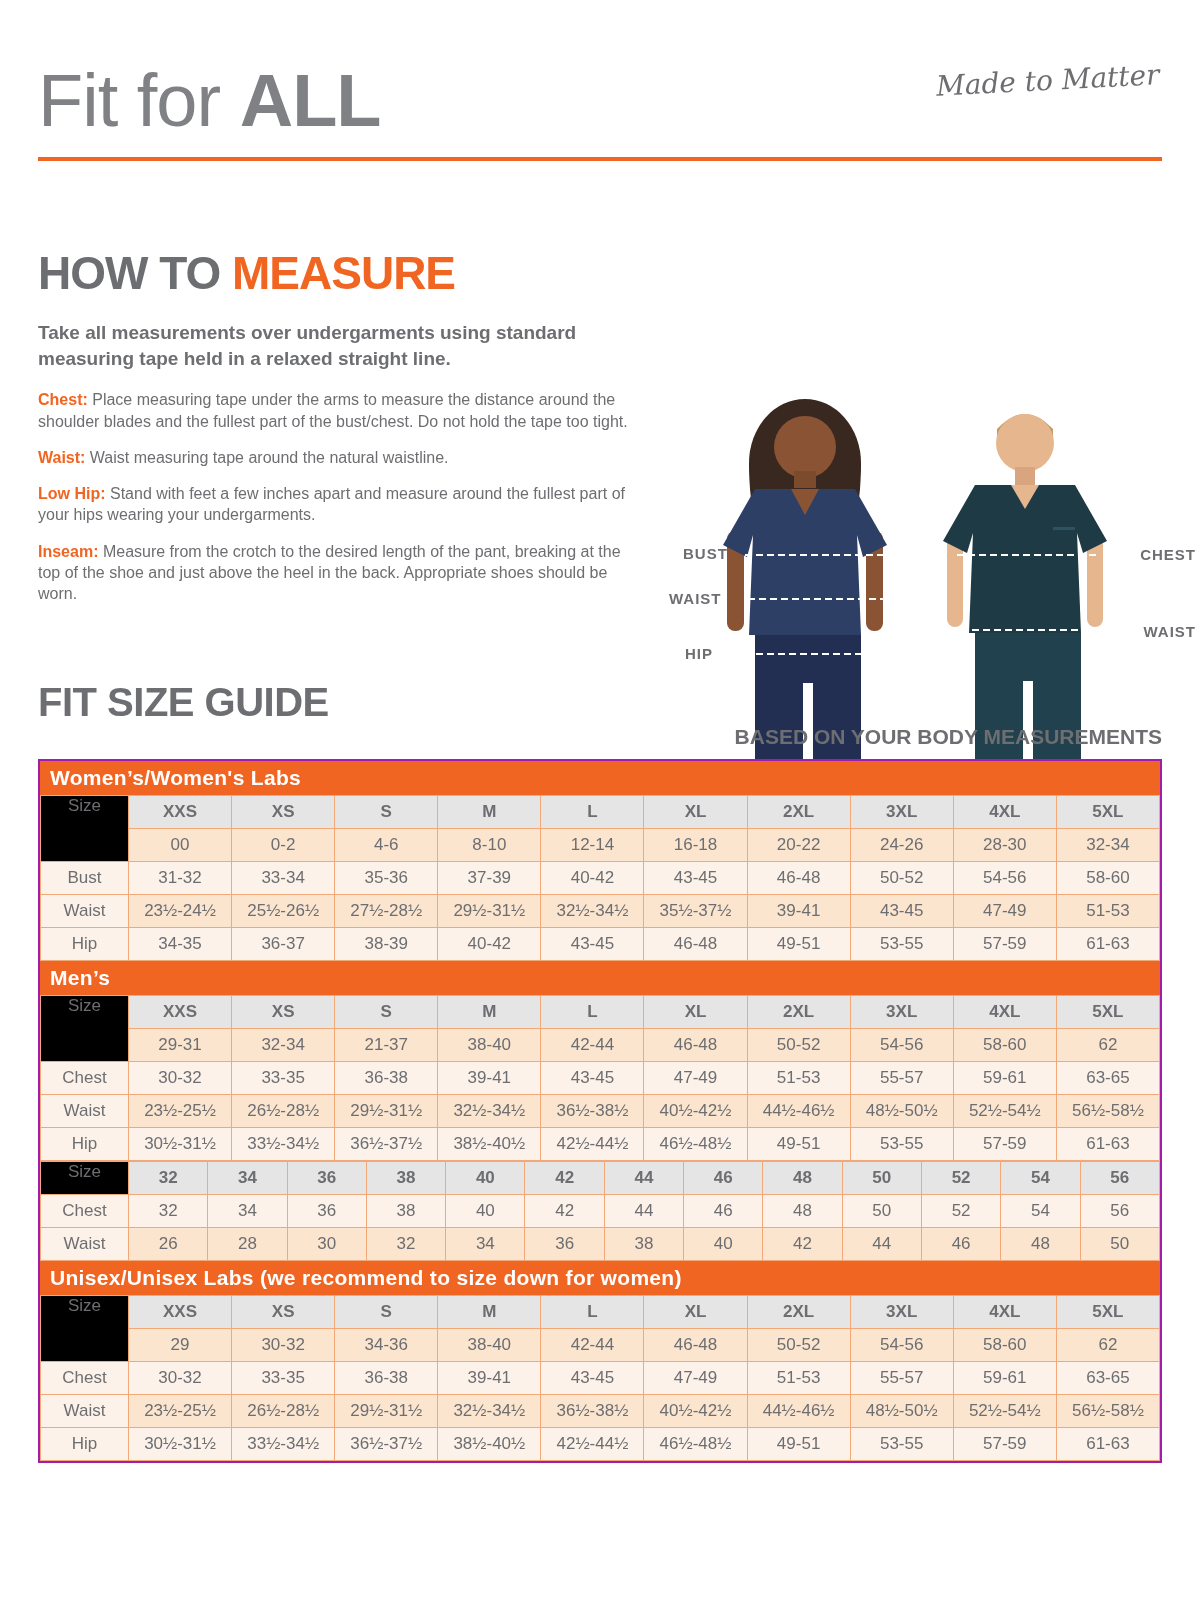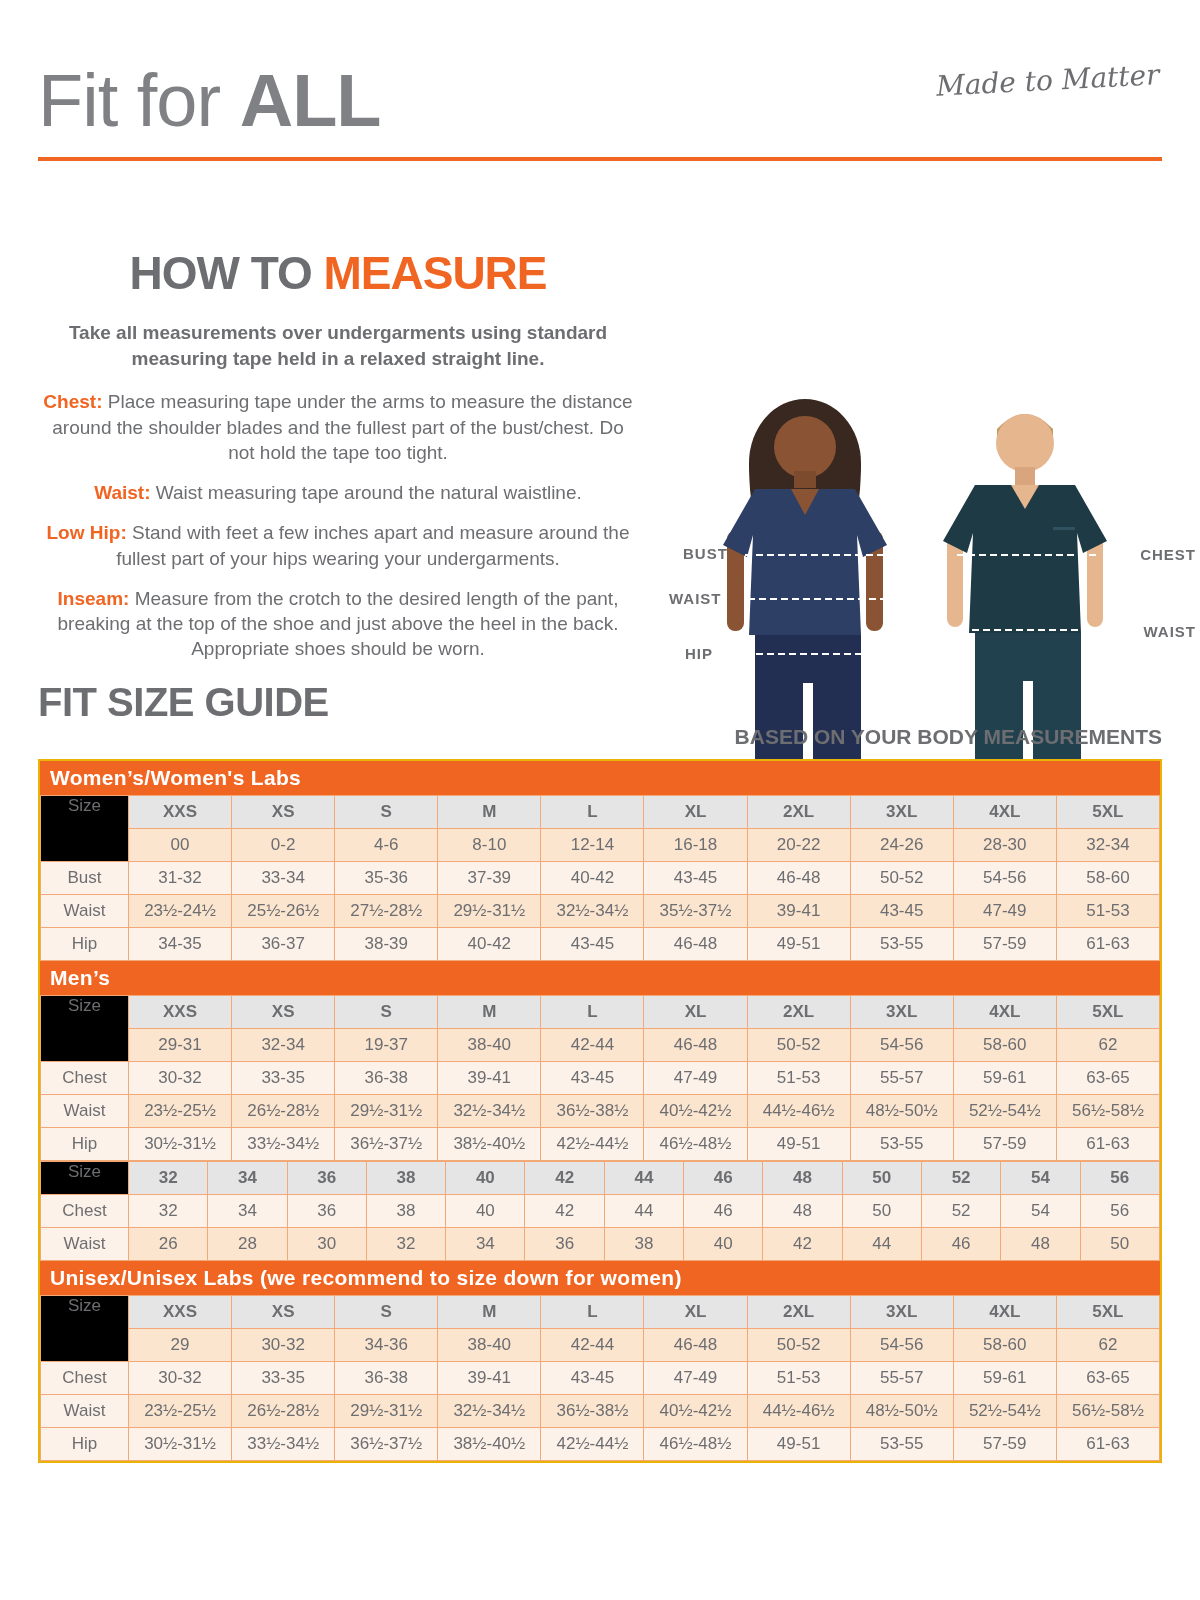--- a/index.html
+++ b/index.html
@@ -10,43 +10,43 @@
   .main-title { position:absolute; left:38px; top:58px; font-size:74px; color:#808184; letter-spacing:-1px; }
   .main-title .t-reg { font-weight:400; }
   .main-title .t-bold { font-weight:800; }
   .brand { position:absolute; right:40px; top:62px; text-align:right; }
   .brand-name { color:#f16522; font-weight:800; font-size:46px; letter-spacing:2px; line-height:1; }
   .brand-reg { font-size:13px; vertical-align:super; letter-spacing:0; }
   .brand-tagline { color:#6d6e71; font-family:"DejaVu Serif", serif; font-style:italic; font-size:28px; margin-top:2px; transform:rotate(-3deg); }
   .rule { position:absolute; left:38px; right:38px; top:157px; height:4px; background:#f16522; }
 
   
-  .measure { position:absolute; left:38px; top:246px; width:600px;text-align:center; }
+  .measure { position:absolute; left:38px; top:246px; width:600px; }
   .measure h2 { font-size:46px; font-weight:700; color:#6d6e71; letter-spacing:-1px; margin-bottom:20px; }
   .measure h2 .orange { color:#f16522; }
   .intro { font-size:19px; font-weight:700; color:#6d6e71; line-height:1.35; margin-bottom:18px; }
-  .m-item { font-size:19px; color:#6d6e71; line-height:1.33; margin-bottom:15px; }
+  .m-item { font-size:16px; color:#6d6e71; line-height:1.33; margin-bottom:15px; }
   .m-item .lead { color:#f16522; font-weight:700; }
 
   
   .models { position:absolute; left:655px; top:383px; width:545px; height:380px; }
   .models svg { position:absolute; left:30px; top:0; }
   .fig-label { position:absolute; font-size:15px; font-weight:700; color:#6d6e71; letter-spacing:1px; }
   .lbl-bust  { left:28px;  top:162px; }
   .lbl-waist-l { left:14px; top:207px; }
   .lbl-hip   { left:30px;  top:262px; }
   .lbl-chest { right:4px;  top:163px; }
   .lbl-waist-r { right:4px; top:240px; }
 
   
   .guide { position:absolute; left:38px; top:680px; width:1124px; }
   .guide h2 { font-size:40px; font-weight:700; color:#6d6e71; letter-spacing:-0.5px; }
   .guide h3 { font-size:21px; font-weight:700; color:#6d6e71; margin-bottom:10px;text-align:right; }
 
-  .tables-wrap { border:2px solid #eab308; }
+  .tables-wrap { border:2px solid #a21caf; }
   .tbl-bar { height:34px; display:flex; align-items:center; padding-left:10px;
              background:#f16522; color:#ffffff; font-weight:700; font-size:21px; letter-spacing:0.3px; }
   table.size-table { width:100%; border-collapse:collapse; table-layout:fixed; }
   table.size-table td { height:33px; border:1px solid #f3a977; font-size:17px; color:#6d6e71;
                         text-align:center; padding:0 3px; overflow:hidden; white-space:nowrap; }
   td.corner { text-align:left; vertical-align:top; padding:6px 0 0 10px; background:#000000; }
   td.rowlabel { text-align:left; padding-left:10px; background:#fdf2e9; }
   td.size-hdr { background:#e5e5e5; font-weight:700; border-bottom:2px solid #f16522; }
   tr.row-light td.val { background:#fdf2e9; }
   tr.row-med td.val { background:#fbe5cf; }
@@ -223,21 +223,21 @@
               <td class="size-hdr">L</td>
               <td class="size-hdr">XL</td>
               <td class="size-hdr">2XL</td>
               <td class="size-hdr">3XL</td>
               <td class="size-hdr">4XL</td>
               <td class="size-hdr">5XL</td>
             </tr>
             <tr class="row-med">
               <td class="val">29-31</td>
               <td class="val">32-34</td>
-              <td class="val">19-37</td>
+              <td class="val">21-37</td>
               <td class="val">38-40</td>
               <td class="val">42-44</td>
               <td class="val">46-48</td>
               <td class="val">50-52</td>
               <td class="val">54-56</td>
               <td class="val">58-60</td>
               <td class="val">62</td>
             </tr>
             <tr class="row-light">
               <td class="rowlabel">Chest</td>

